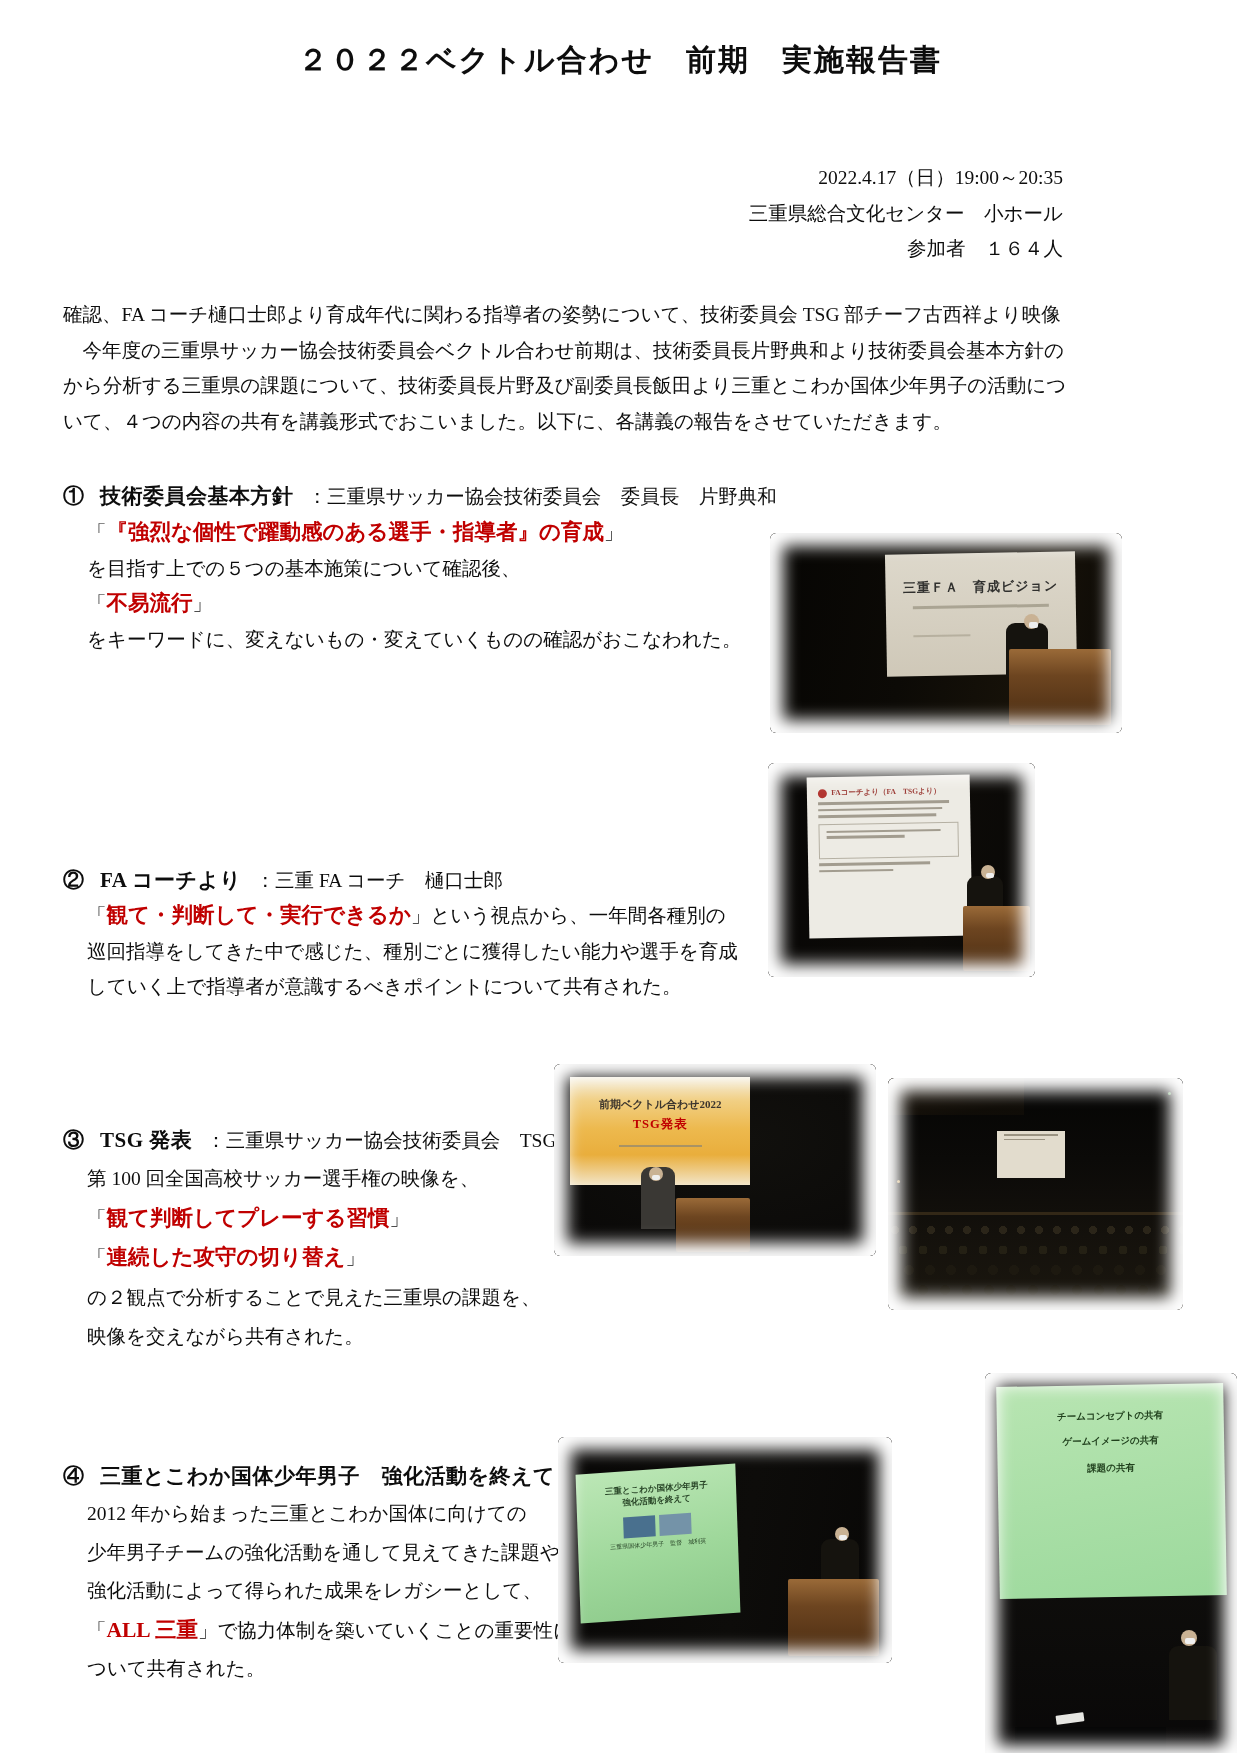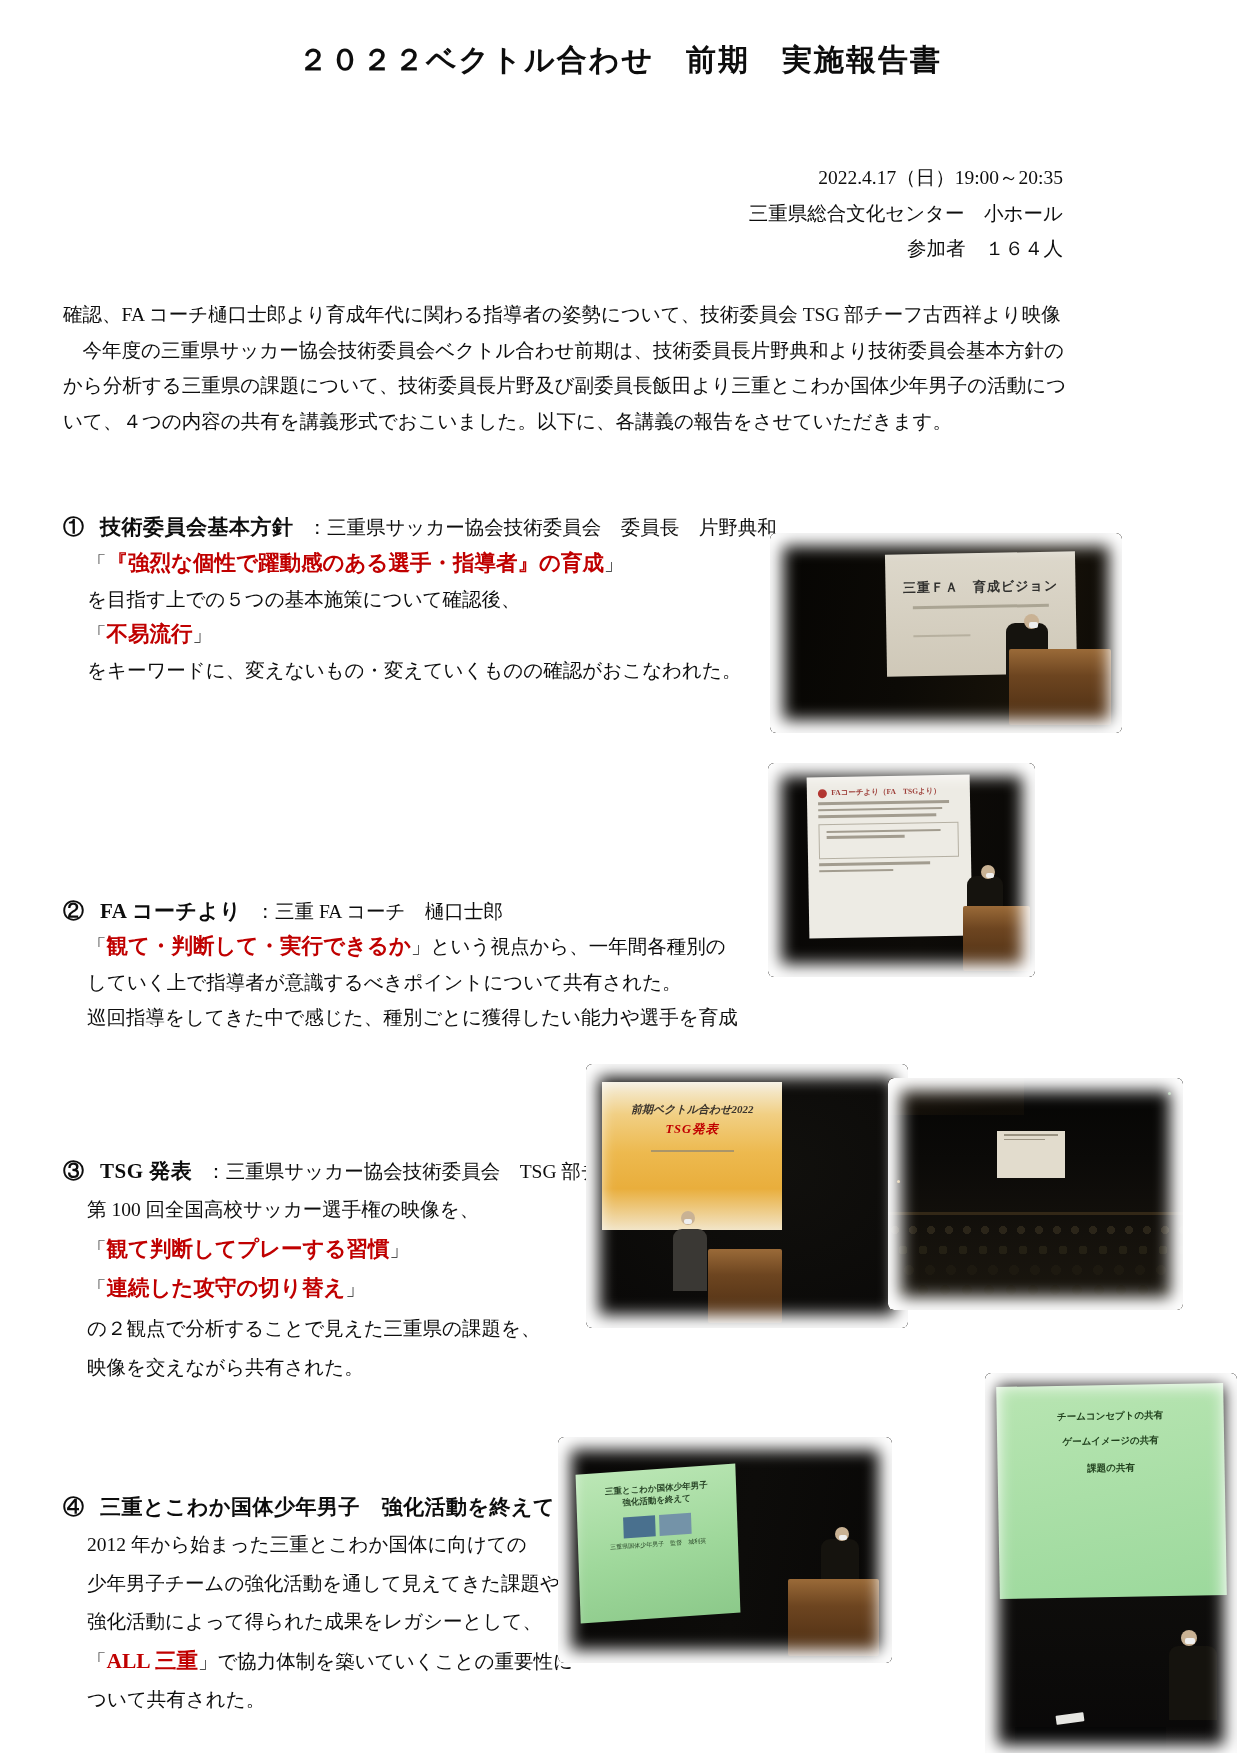--- a/index.html
+++ b/index.html
@@ -14,21 +14,21 @@
   }
   .meta{
     position:absolute;top:160px;right:177px;text-align:right;
     font-size:19.5px;line-height:35.5px;
   }
   .intro{
     position:absolute;left:63px;top:297px;width:1030px;
     font-size:19.5px;line-height:35.5px;
   }
   .line{white-space:nowrap;}
-  .sec{position:absolute;left:63px;font-size:19.5px;margin-top:31px;}
+  .sec{position:absolute;left:63px;font-size:19.5px;}
   .sec-head{white-space:nowrap;line-height:37px;}
   .sec-num{font-weight:700;font-size:21px;margin-right:16px;}
   .sec-title{font-weight:700;font-size:21px;letter-spacing:0.5px;}
   .sec-presenter{font-size:19.5px;margin-left:14px;}
   .sec-body{padding-left:24px;}
   .s1 .sec-body .line{line-height:35.5px;}
   .s2 .sec-body .line{line-height:35.5px;font-family:Liberation Mono, monospace;}
   .s3 .sec-body .line{line-height:39.5px;}
   .s4 .sec-body .line{line-height:38.5px;}
   .em{color:#c00000;font-weight:700;font-size:21.5px;}
@@ -144,22 +144,22 @@
       <div class="abs wood" style="right:3%;bottom:4%;width:29%;height:38%;"></div>
     </div>
   </div>
 
   <div class="sec s2" style="top:862px;">
     <div class="sec-head">
       <span class="sec-num">②</span><span class="sec-title">FA コーチより</span><span class="sec-presenter">：三重 FA コーチ　樋口士郎</span>
     </div>
     <div class="sec-body">
       <div class="line"><span>「</span><span class="em">観て・判断して・実行できるか</span><span>」という視点から、一年間各種別の</span></div>
+      <div class="line"><span>巡回指導をしてきた中で感じた、種別ごとに獲得したい能力や選手を育成</span></div>
       <div class="line"><span>していく上で指導者が意識するべきポイントについて共有された。</span></div>
-      <div class="line"><span>巡回指導をしてきた中で感じた、種別ごとに獲得したい能力や選手を育成</span></div>
     </div>
   </div>
 
   <div class="photo p2" style="left:768px;top:763px;width:267px;height:214px;">
     <div class="scene">
       <div class="abs p2-screen">
         <div class="p2-head">
           <div class="p2-logo"></div>
           <div class="p2-title">FAコーチより（FA　TSGより）</div>
         </div>
@@ -186,21 +186,21 @@
     </div>
     <div class="sec-body">
       <div class="line"><span>第 100 回全国高校サッカー選手権の映像を、</span></div>
       <div class="line"><span>「</span><span class="em">観て判断してプレーする習慣</span><span>」</span></div>
       <div class="line"><span>「</span><span class="em">連続した攻守の切り替え</span><span>」</span></div>
       <div class="line"><span>の２観点で分析することで見えた三重県の課題を、</span></div>
       <div class="line"><span>映像を交えながら共有された。</span></div>
     </div>
   </div>
 
-  <div class="photo p3l" style="left:586px;top:1064px;width:322px;height:264px;font-style:italic;">
+  <div class="photo p3l" style="left:554px;top:1064px;width:322px;height:192px;">
     <div class="scene">
       <div class="abs p3l-screen">
         <div class="p3l-title">前期ベクトル合わせ2022</div>
         <div class="p3l-tsg">TSG発表</div>
         <div class="p3l-sub"></div>
       </div>
       <div class="abs torso" style="left:27%;bottom:14%;width:34px;height:62px;background:#3a3834;"></div>
       <div class="head" style="left:29.5%;bottom:39%;width:14px;height:14px;"></div>
       <div class="mask" style="left:30.5%;bottom:39.5%;width:8px;height:5px;"></div>
       <div class="abs wood" style="left:38%;bottom:2%;width:23%;height:28%;"></div>

